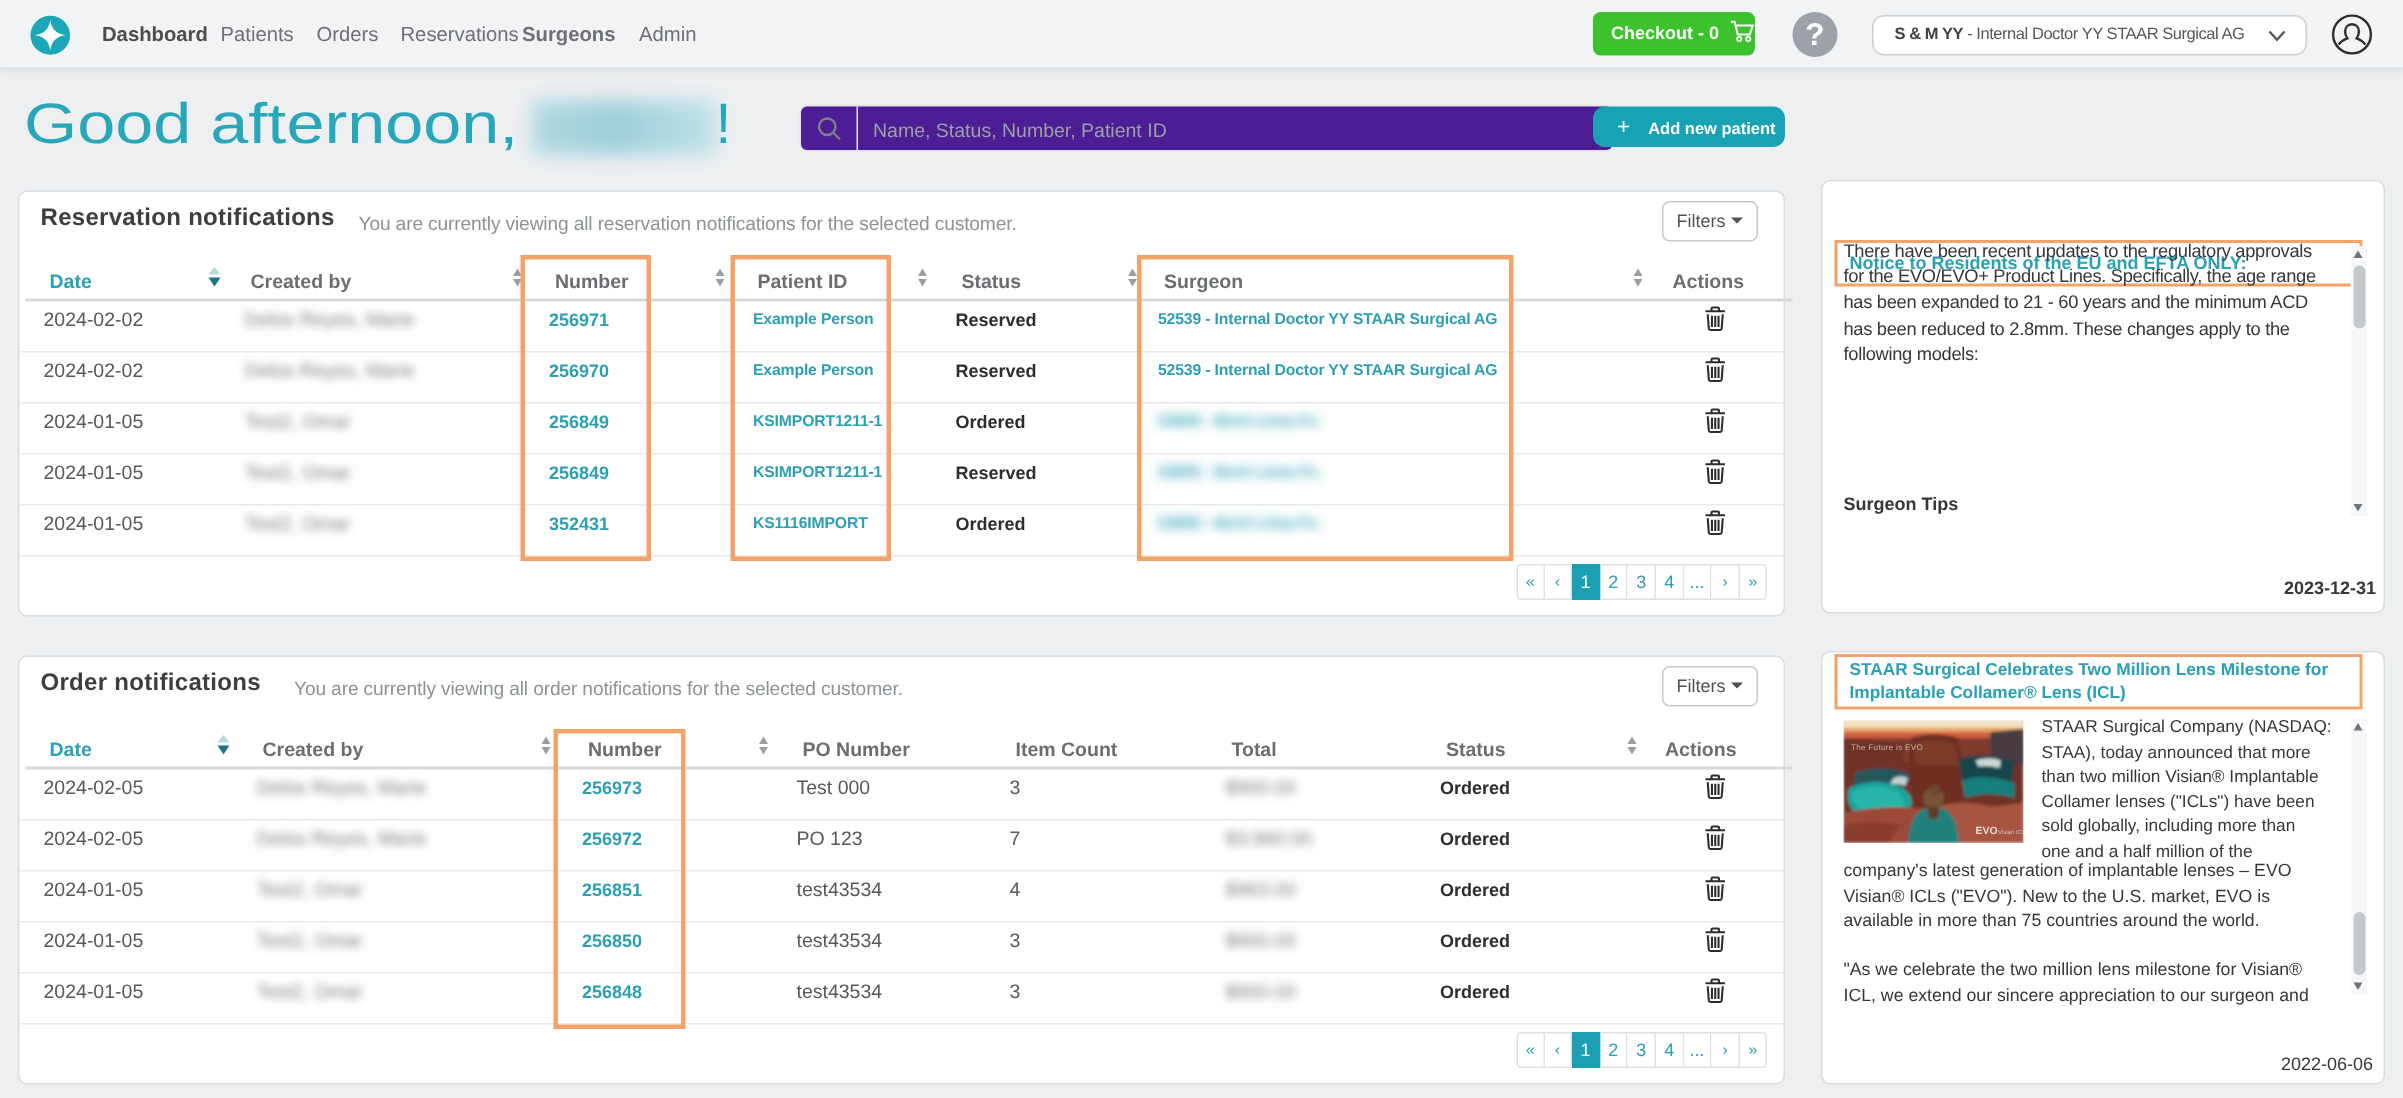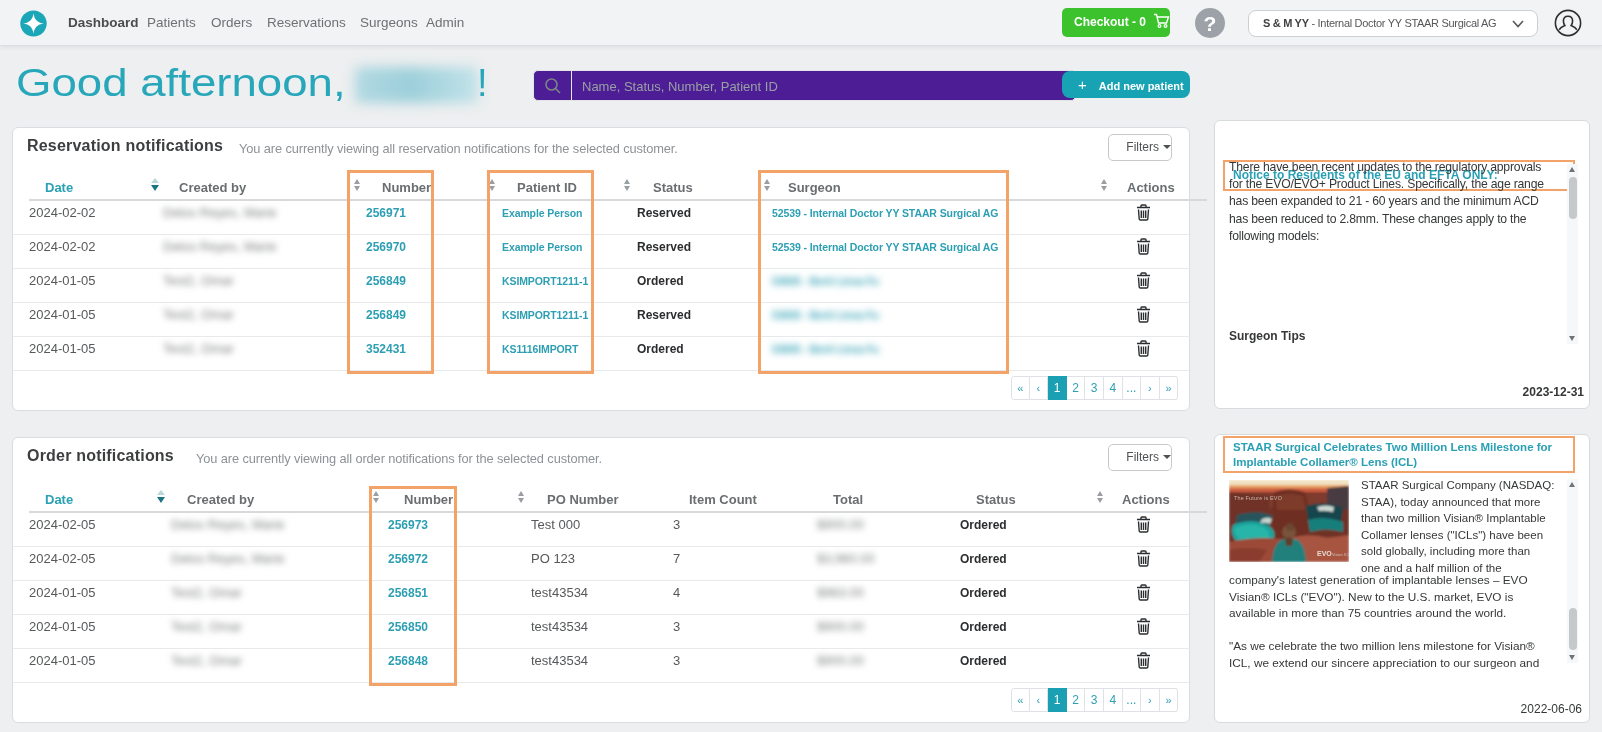--- a/index.html
+++ b/index.html
@@ -32,25 +32,25 @@
 #addbtn { position:absolute; left:1062px; top:71px; width:128px; height:27px; background:#17a3b4; border-radius:8px; color:#fff; font-size:11px; font-weight:bold; line-height:27px; white-space:nowrap; }
 #addbtn .plus { margin-left:16px; margin-right:12px; font-weight:normal; font-size:15px; }
 #annhead { position:absolute; left:1215px; top:65px; font-size:31px; color:#28a7ba; }
 
 
 .card { position:absolute; left:12px; width:1178px; background:#fff; border:1px solid #dadde0; border-radius:6px; }
 #card1 { top:127px; height:284px; }
 #card2 { top:437px; height:286px; }
 .ctitle { position:absolute; left:14px; top:9px; font-size:16px; font-weight:bold; color:#3c3e40; letter-spacing:0.2px; }
 .csub { position:absolute; top:13px; font-size:12.8px; color:#8d9296; letter-spacing:-0.1px; }
-.filters { position:absolute; left:1095px; top:6px; width:64px; height:27px; border:1px solid #c6cacc; border-radius:5px; background:#fff; font-size:12px; color:#4f5254; text-align:right; line-height:25px; }
+.filters { position:absolute; left:1095px; top:6px; width:64px; height:27px; border:1px solid #c6cacc; border-radius:5px; background:#fff; font-size:12px; color:#4f5254; text-align:center; line-height:25px; }
 .filters .car { display:inline-block; width:0; height:0; border-left:4px solid transparent; border-right:4px solid transparent; border-top:4px solid #4f5254; margin-left:4px; vertical-align:2px;}
 
 
-.thead { position:absolute; left:16px; width:1178px; height:28px; border-bottom:2px solid #d7dadc; }
+.thead { position:absolute; left:4px; width:1178px; height:28px; border-bottom:2px solid #d7dadc; }
 .th { position:absolute; top:7px; font-size:13px; font-weight:bold; color:#6b6e71; white-space:nowrap;}
 .th.teal { color:#2aa0b4; }
 .row { position:absolute; left:0; width:1178px; height:34px; border-bottom:1px solid #e7e9ea; }
 .td { position:absolute; top:4px; font-size:13px; color:#56585a; white-space:nowrap; }
 .td.link { color:#2d9fb3; font-weight:bold; font-size:10.5px; top:6px; letter-spacing:-0.1px; }
 .td.num { color:#2d9fb3; font-weight:bold; font-size:12px; top:5px; }
 .td.stat { color:#2b2d2f; font-weight:bold; font-size:12px; top:5px; }
 .blurg { filter:blur(3px); color:#7a7c7e; }
 .blurt { filter:blur(3.5px); color:#65b7c6; }
 
@@ -97,21 +97,21 @@
     <div id="logo">
       <svg width="27" height="27" viewBox="0 0 27 27">
         <ellipse cx="13.5" cy="13.5" rx="13.2" ry="13" fill="#1ba7b8"></ellipse>
         <path d="M13.5 3.2 C14.3 9.5 17.5 12.7 23.8 13.5 C17.5 14.3 14.3 17.5 13.5 23.8 C12.7 17.5 9.5 14.3 3.2 13.5 C9.5 12.7 12.7 9.5 13.5 3.2 Z" fill="#fff"></path>
       </svg>
     </div>
     <div class="navitem active" style="left:68px;">Dashboard</div>
     <div class="navitem" style="left:147px;">Patients</div>
     <div class="navitem" style="left:211px;">Orders</div>
     <div class="navitem" style="left:267px;">Reservations</div>
-    <div class="navitem" style="left:360px;">Surgeons</div>
+    <div class="navitem" style="left:348px;font-weight:bold;">Surgeons</div>
     <div class="navitem" style="left:426px;">Admin</div>
     <div id="checkout">Checkout - 0
       <svg width="17" height="16" viewBox="0 0 17 16" style="vertical-align:-3px;margin-left:4px;">
         <path d="M1 1.5 H3.5 L5.5 10 H13.5 L15.5 4 H4.2" fill="none" stroke="#fff" stroke-width="1.4"></path>
         <circle cx="6.5" cy="13" r="1.4" fill="none" stroke="#fff" stroke-width="1.2"></circle>
         <circle cx="12.5" cy="13" r="1.4" fill="none" stroke="#fff" stroke-width="1.2"></circle>
       </svg>
     </div>
     <div id="helpc">?</div>
     <div id="selbox"><b>S &amp; M YY</b> - Internal Doctor YY STAAR Surgical AG

